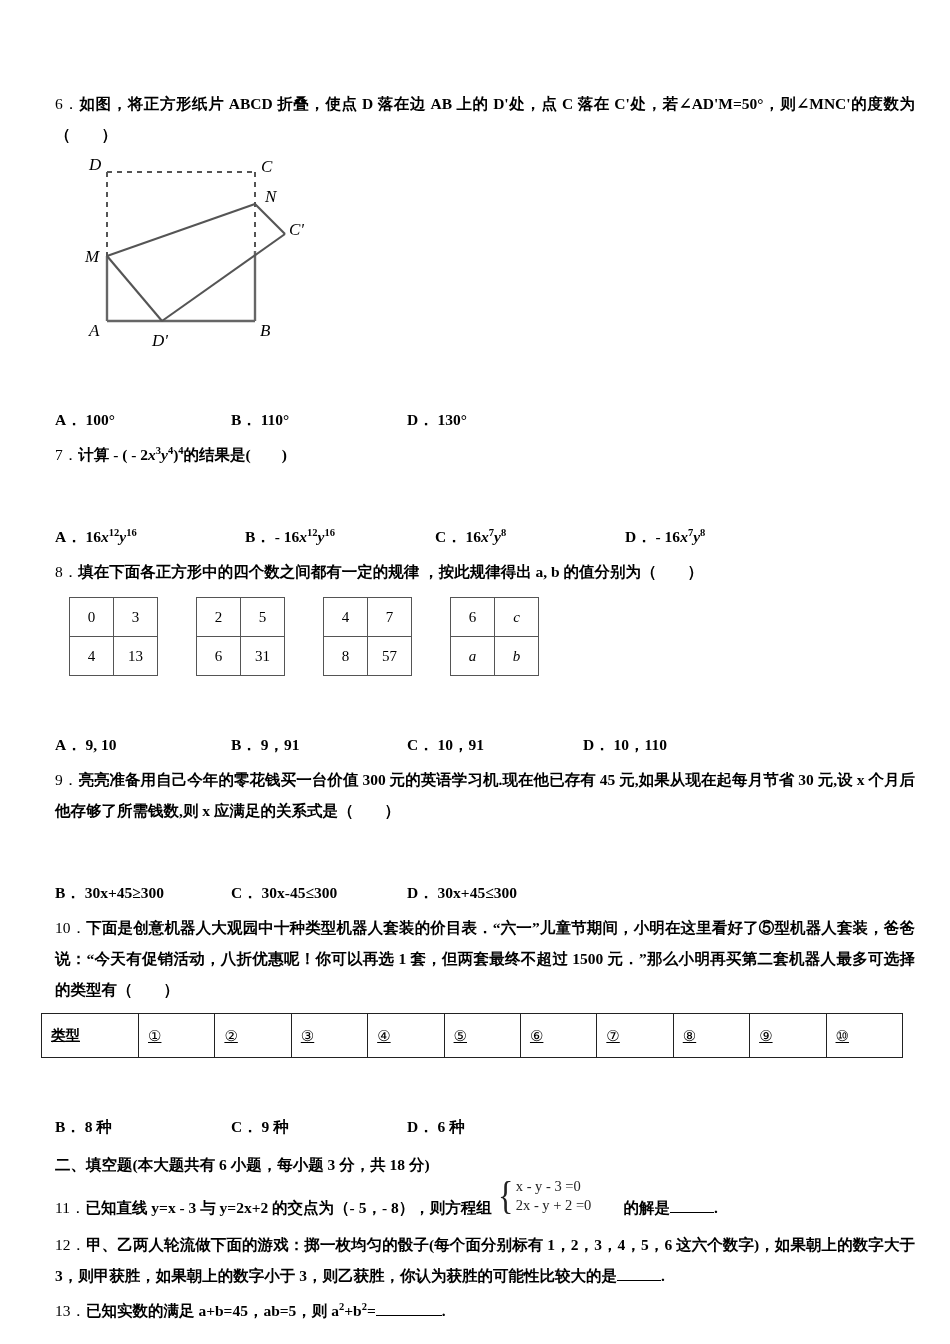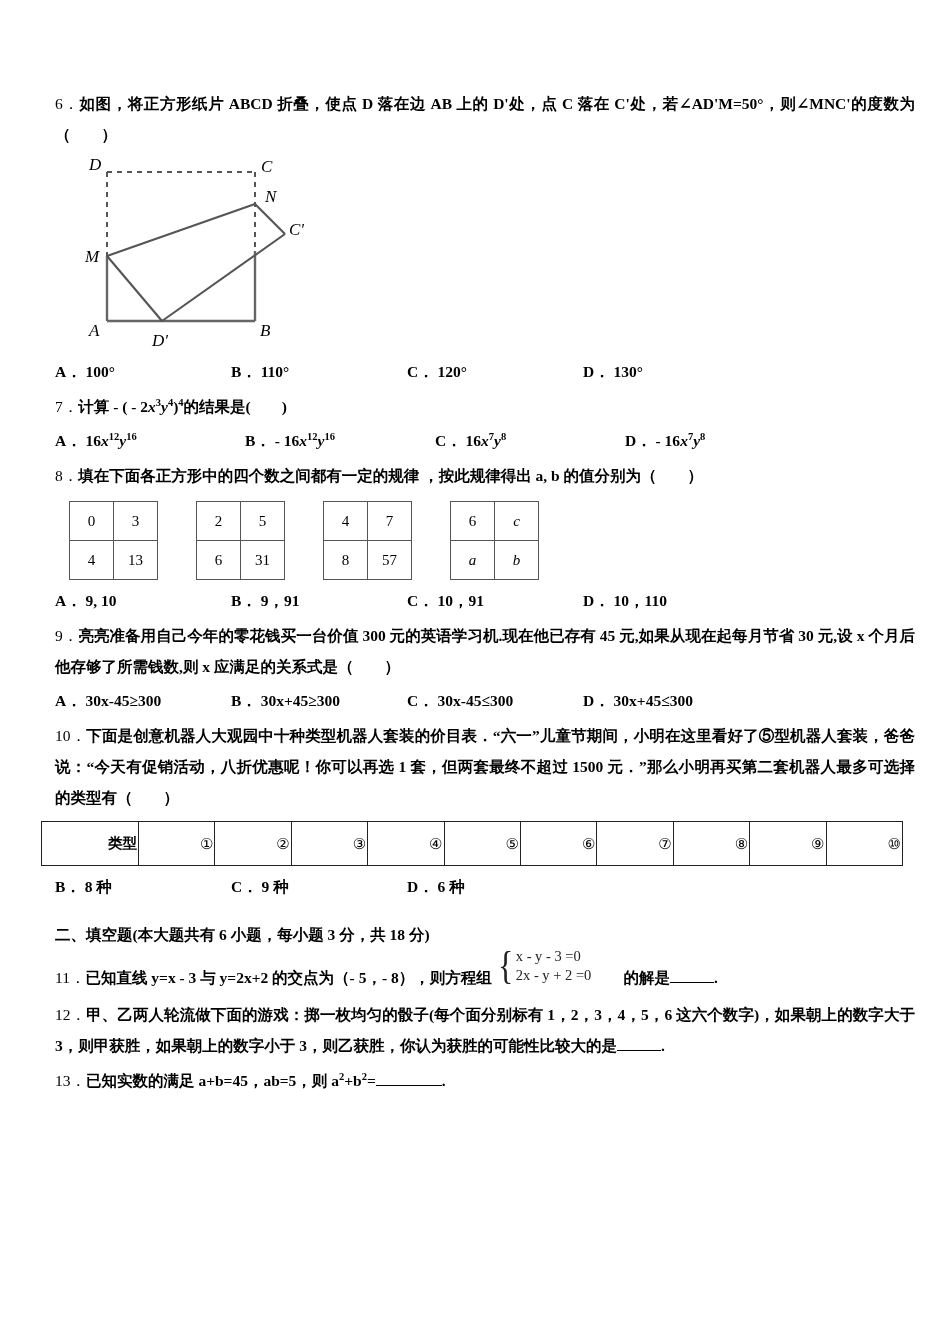--- a/index.html
+++ b/index.html
@@ -42,20 +42,21 @@
   }
   .opts {
     display: flex;
     font-size: 15.5px;
     font-weight: bold;
     line-height: 30px;
     margin: 2px 0 4px 0;
   }
   .opts .opt {
     flex: 0 0 auto;
+    margin-top: 48px;
   }
   .opt-w1 { width: 176px; }
   .opt-w2 { width: 190px; }
 
   .mi { font-style: italic; }
   sup {
     font-size: 0.68em;
     vertical-align: super;
     line-height: 0;
   }
@@ -93,25 +94,26 @@
   
   .price-table {
     border-collapse: collapse;
     width: 862px;
     margin: 8px 0 6px -14px;
     table-layout: fixed;
   }
   .price-table td {
     border: 1.3px solid #222;
     height: 41px;
-    text-align: right;
+    text-align: left;
     padding-left: 9px;
     font-size: 14.5px;
     font-weight: bold;
     font-family: "Liberation Serif", serif;
+    text-decoration: underline;
   }
   .price-table td.hcell { width: 86px; }
   .price-table td.circ { font-weight: normal; font-size: 15px; }
 
   
   .sys-wrap {
     display: inline-block;
     position: relative;
     vertical-align: middle;
     height: 31px;
@@ -149,21 +151,21 @@
   .blank-lg {
     display: inline-block;
     border-bottom: 1.5px solid #000;
     width: 66px;
     height: 15px;
   }
   .section-head {
     font-size: 15.5px;
     font-weight: bold;
     line-height: 34px;
-    margin: 16px 0 2px 0;
+    margin: 6px 0 2px 0;
   }
   .q-gap { margin-top: 10px; }
 </style>
 </head>
 <body>
 
 <div class="page">
 <div class="content">
 
   <div class="q">
@@ -196,21 +198,20 @@
       <text x="8" y="106" font-family="Liberation Serif, serif" font-size="17" font-style="italic" fill="#000">M</text>
       <text x="12" y="180" font-family="Liberation Serif, serif" font-size="17" font-style="italic" fill="#000">A</text>
       <text x="75" y="190" font-family="Liberation Serif, serif" font-size="17" font-style="italic" fill="#000">D'</text>
       <text x="183" y="180" font-family="Liberation Serif, serif" font-size="17" font-style="italic" fill="#000">B</text>
     </svg>
   </div>
 
   <div class="opts">
     <span class="opt opt-w1"><span>A．</span>&nbsp;<span>100°</span></span>
     <span class="opt opt-w1"><span>B．</span>&nbsp;<span>110°</span></span>
-    <span class="opt opt-w1"><span>C．</span>&nbsp;<span>120°</span></span>
     <span class="opt opt-w1"><span>D．</span>&nbsp;<span>130°</span></span>
   </div>
 
   <div class="q">
     <span class="num">7．</span><span><span>计算 - ( - 2</span><span class="mi">x</span><sup>3</sup><span class="mi">y</span><sup>4</sup><span>)</span><sup>4</sup><span>的结果是(　　)</span></span>
   </div>
   <div class="opts">
     <span class="opt opt-w2"><span>A．</span>&nbsp;16<span class="mi">x</span><sup>12</sup><span class="mi">y</span><sup>16</sup></span>
     <span class="opt opt-w2"><span>B．</span>&nbsp;- 16<span class="mi">x</span><sup>12</sup><span class="mi">y</span><sup>16</sup></span>
     <span class="opt opt-w2"><span>C．</span>&nbsp;16<span class="mi">x</span><sup>7</sup><span class="mi">y</span><sup>8</sup></span>
@@ -276,21 +277,20 @@
     <span class="opt opt-w1"><span>A．</span>&nbsp;<span>9, 10</span></span>
     <span class="opt opt-w1"><span>B．</span>&nbsp;<span>9，91</span></span>
     <span class="opt opt-w1"><span>C．</span>&nbsp;<span>10，91</span></span>
     <span class="opt opt-w1"><span>D．</span>&nbsp;<span>10，110</span></span>
   </div>
 
   <div class="q">
     <span class="num">9．</span><span>亮亮准备用自己今年的零花钱买一台价值 300 元的英语学习机.现在他已存有 45 元,如果从现在起每月节省 30 元,设 x 个月后他存够了所需钱数,则 x 应满足的关系式是（　　）</span>
   </div>
   <div class="opts">
-    <span class="opt opt-w1"><span>A．</span>&nbsp;<span>30x-45≥300</span></span>
     <span class="opt opt-w1"><span>B．</span>&nbsp;<span>30x+45≥300</span></span>
     <span class="opt opt-w1"><span>C．</span>&nbsp;<span>30x-45≤300</span></span>
     <span class="opt opt-w1"><span>D．</span>&nbsp;<span>30x+45≤300</span></span>
   </div>
 
   <div class="q">
     <span class="num">10．</span><span>下面是创意机器人大观园中十种类型机器人套装的价目表．“六一”儿童节期间，小明在这里看好了⑤型机器人套装，爸爸说：“今天有促销活动，八折优惠呢！你可以再选 1 套，但两套最终不超过 1500 元．”那么小明再买第二套机器人最多可选择的类型有（　　）</span>
   </div>
 
   <table class="price-table">

